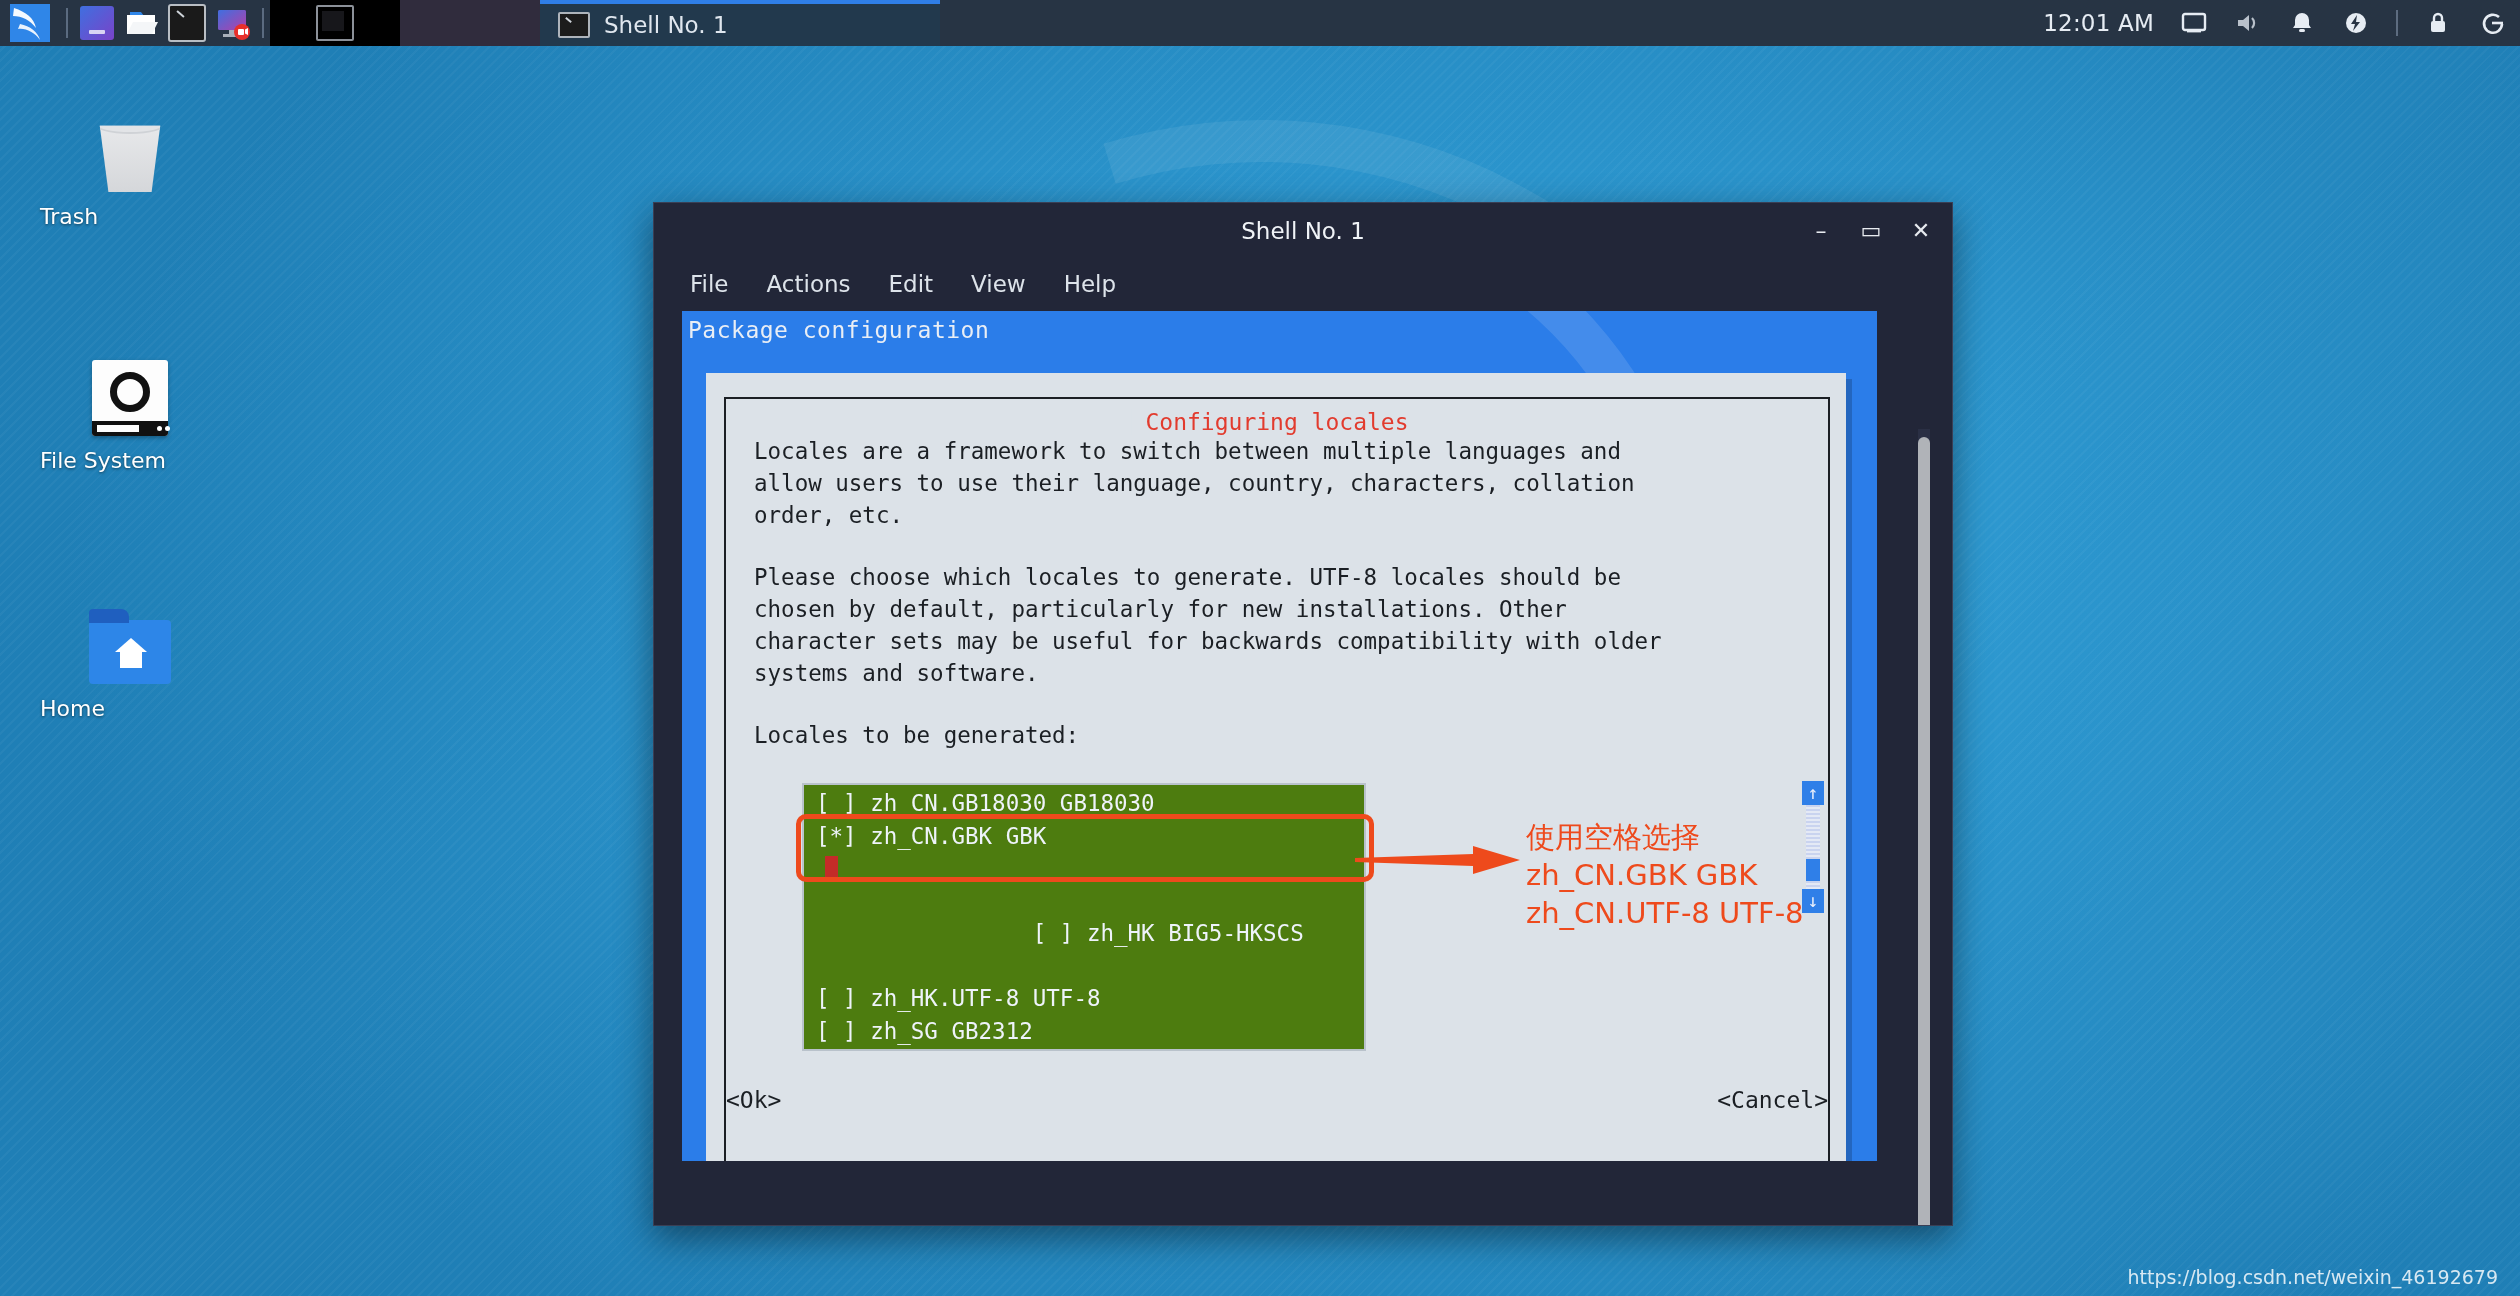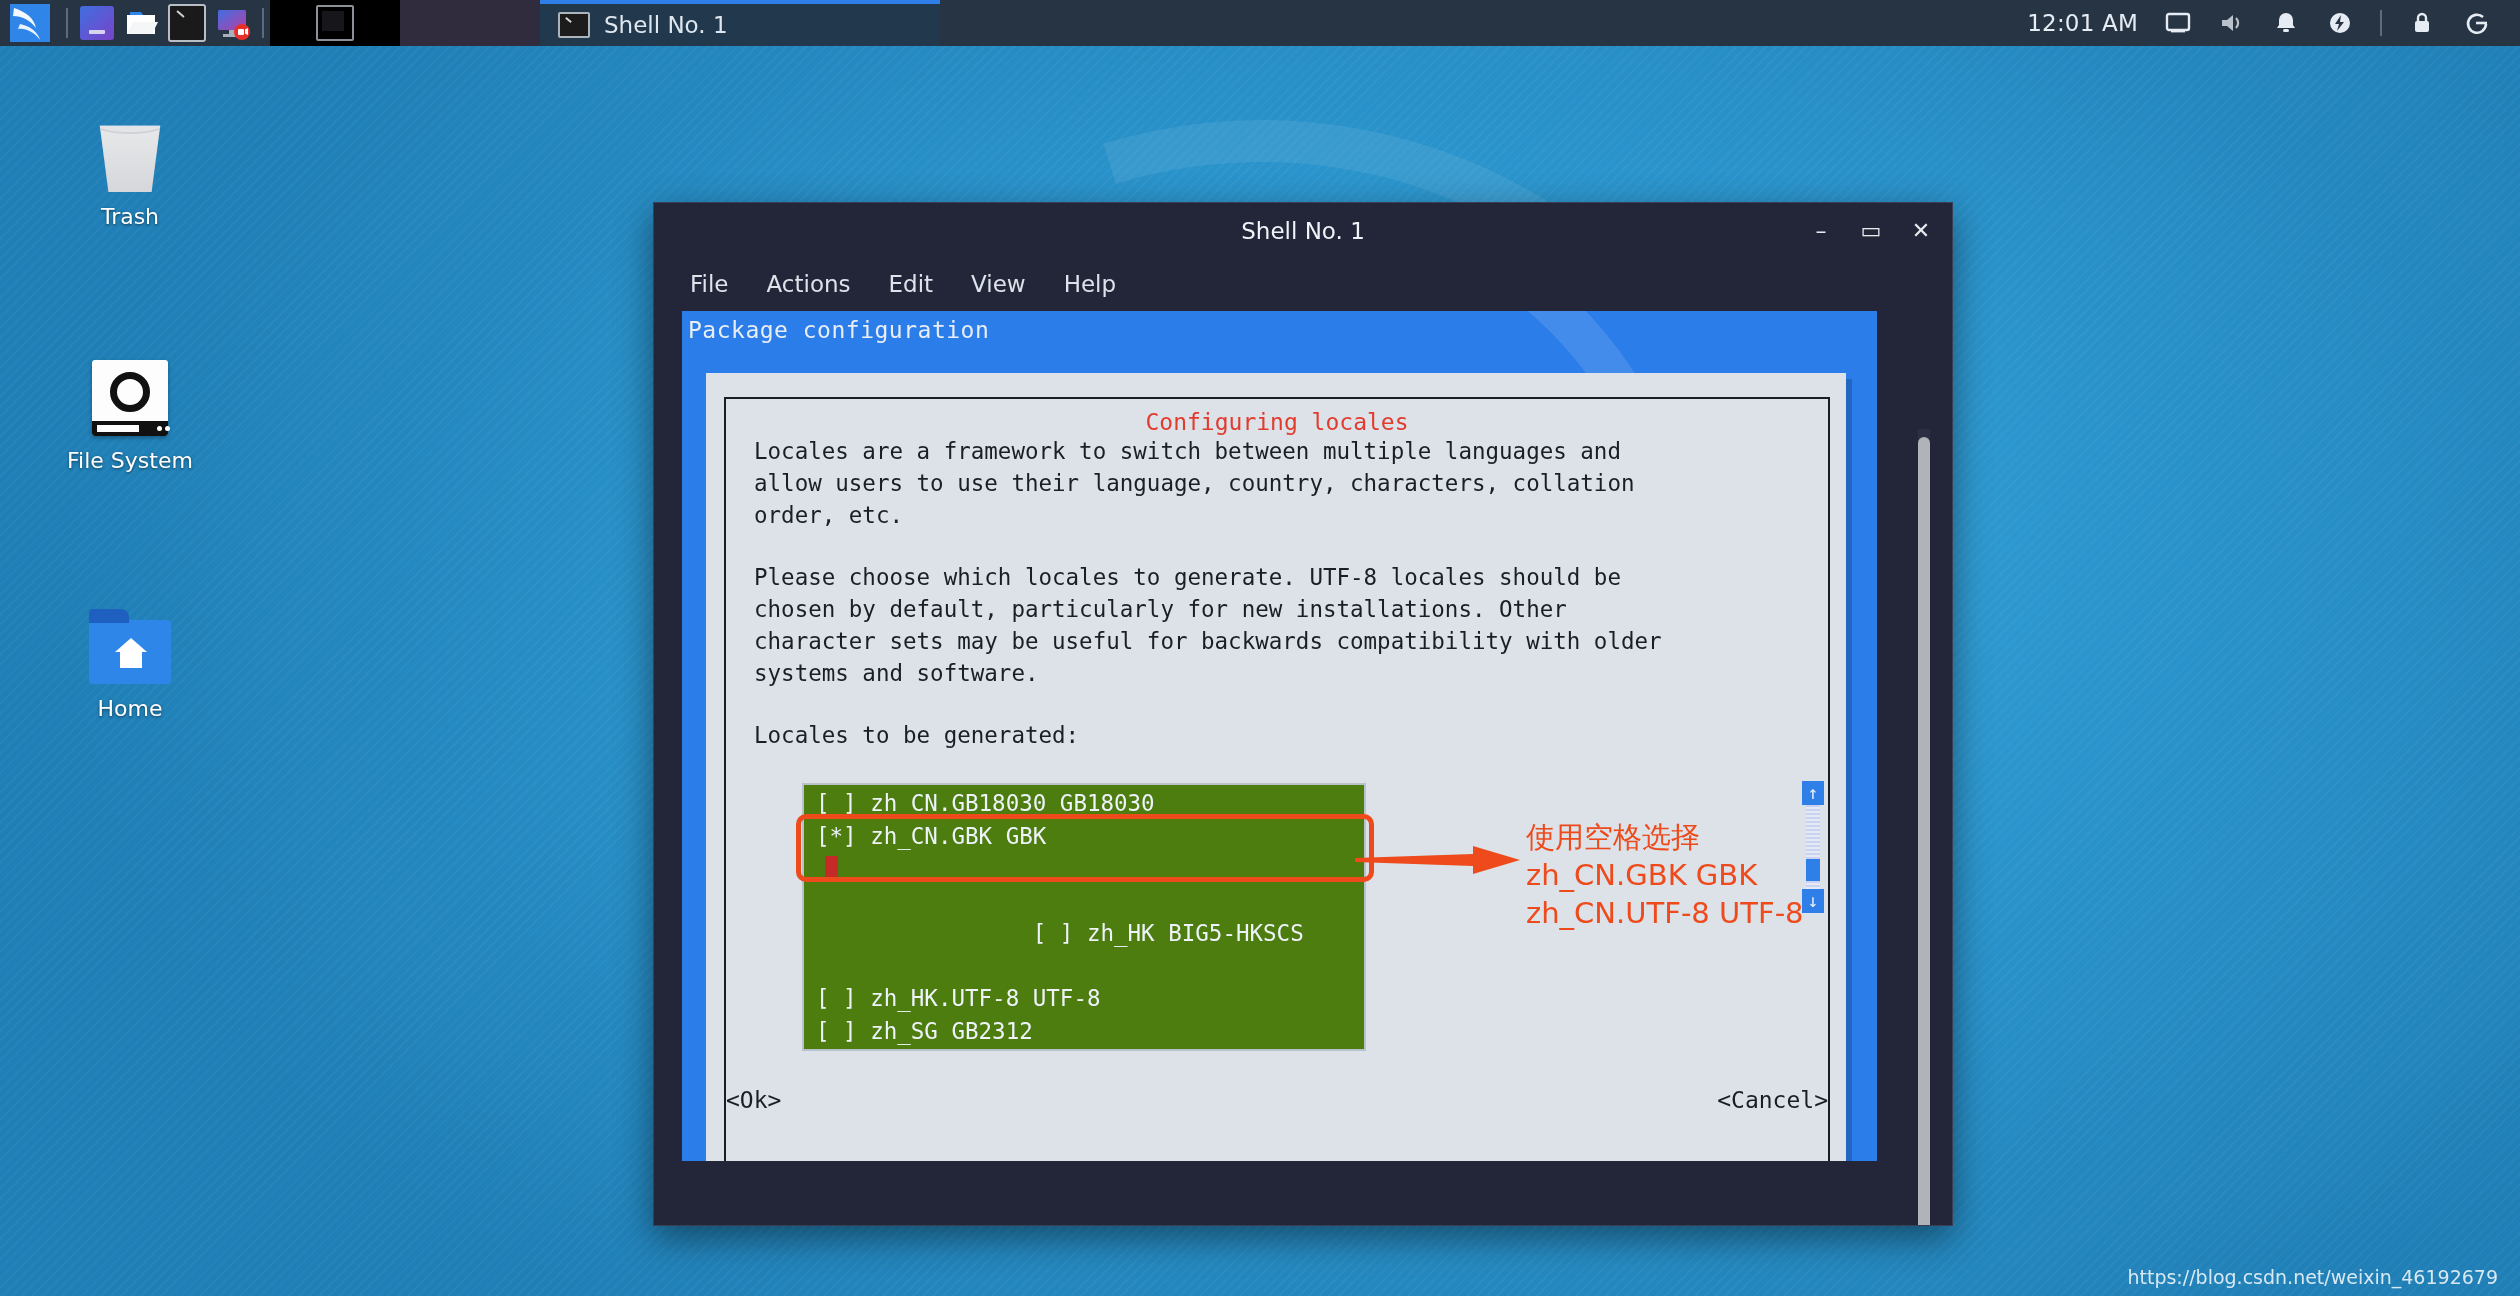--- a/index.html
+++ b/index.html
@@ -114,33 +114,32 @@
     left: 5px; top: 5px;
     width: 7px; height: 2px;
     background: #cfd4da;
     transform: rotate(40deg);
   }
   .panel-filler { flex: 1 1 auto; background: #273444; }
   .tray {
     display: flex;
     align-items: center;
     gap: 26px;
-    padding-right: 30px;
+    padding-right: 14px;
     background: #273444;
   }
   .tray .clock { color: #e6ecf3; font-size: 23px; letter-spacing: 0.2px; }
   .tray-sep { width: 2px; height: 26px; background: #5d6c80; }
   .tray-icon { width: 28px; height: 28px; display: flex; align-items: center; justify-content: center; }
   .tray-icon svg { display: block; }
 
   
   .desk-icon {
     position: absolute;
     width: 180px;
-    text-align: center;
     color: #ffffff;
     font-size: 22px;
     text-shadow: 0 1px 3px rgba(0,0,0,0.55);
   }
   .desk-icon .glyph {
     height: 104px;
     display: flex;
     align-items: flex-end;
     justify-content: center;
     margin-bottom: 12px;

